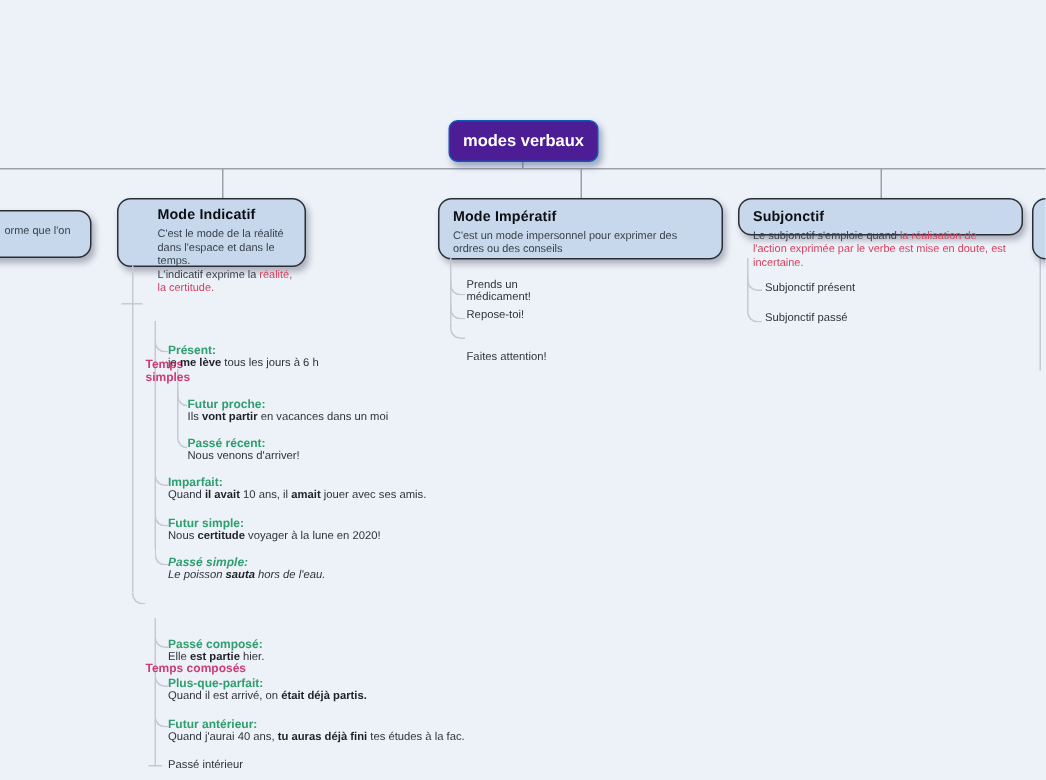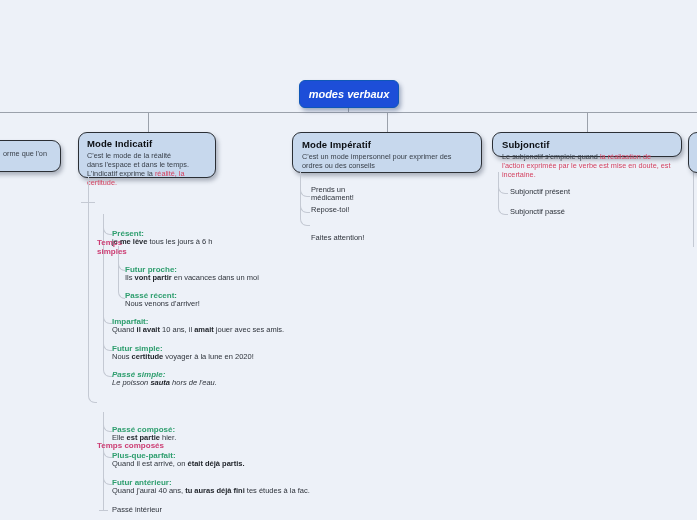--- a/index.html
+++ b/index.html
@@ -14,22 +14,22 @@
   .main{border-color:#9ba1ab;}
 
   
   .node{position:absolute;background:#c7d8ed;border:1.5px solid #2b2f35;border-radius:9px;
         box-shadow:2px 3px 4px rgba(70,80,100,.40);box-sizing:border-box;}
   .node-title{font-weight:bold;font-size:9.5px;color:#0b0e12;letter-spacing:.1px;margin-bottom:2px;}
   .node-line{font-size:7.3px;color:#39404a;line-height:9px;}
   .red{color:#d44260;}
 
   .root-node{position:absolute;display:flex;align-items:center;justify-content:center;
-        background:#1d4ed8;color:#ffffff;font-weight:bold;font-size:11px;border-radius:6px;
-        box-shadow:2px 3px 4px rgba(60,80,120,.45);border:1px solid #0f57b8;font-style:italic;}
+        background:#4c1d95;color:#ffffff;font-weight:bold;font-size:11px;border-radius:6px;
+        box-shadow:2px 3px 4px rgba(60,80,120,.45);border:1px solid #0f57b8;}
 
   
   .branch-label{position:absolute;color:#cc3d73;font-weight:bold;font-size:8px;line-height:8.5px;margin-top:44px;}
   .tense{position:absolute;}
   .tense-label{color:#2e9e6e;font-weight:bold;font-size:8px;line-height:8px;display:block;}
   .example{font-size:7.5px;color:#2e333b;line-height:8px;display:block;white-space:nowrap;}
   .example b{color:#1d2127;}
   .plain-item{position:absolute;font-size:7.5px;color:#2e333b;line-height:8px;}
 </style>
 </head>
@@ -45,21 +45,21 @@
   <div class="vline" style="left:693px;top:172px;height:75px;"></div>
 
   <div class="root-node" style="left:299px;top:80px;width:98px;height:26px;">
     <span>modes verbaux</span>
   </div>
 
   <div class="node" style="left:-60px;top:140px;width:121px;height:32px;">
     <span class="node-line" style="position:absolute;left:62px;top:8px;white-space:nowrap;">orme que l'on</span>
   </div>
 
-  <div class="node" style="left:78px;top:132px;width:138px;height:46px;padding:5px 8px 0 8px;">
+  <div class="node" style="left:78px;top:132px;width:126px;height:46px;padding:5px 8px 0 26px;">
     <div class="node-title">Mode Indicatif</div>
     <div class="node-line">C'est le mode de la réalité</div>
     <div class="node-line">dans l'espace et dans le temps.</div>
     <div class="node-line"><span>L'indicatif exprime la </span><span class="red">réalité, la certitude.</span></div>
   </div>
 
   <div class="node" style="left:292px;top:132px;width:190px;height:41px;padding:6px 9px 0 9px;">
     <div class="node-title">Mode Impératif</div>
     <div class="node-line">C'est un mode impersonnel pour exprimer des ordres ou des conseils</div>
   </div>

